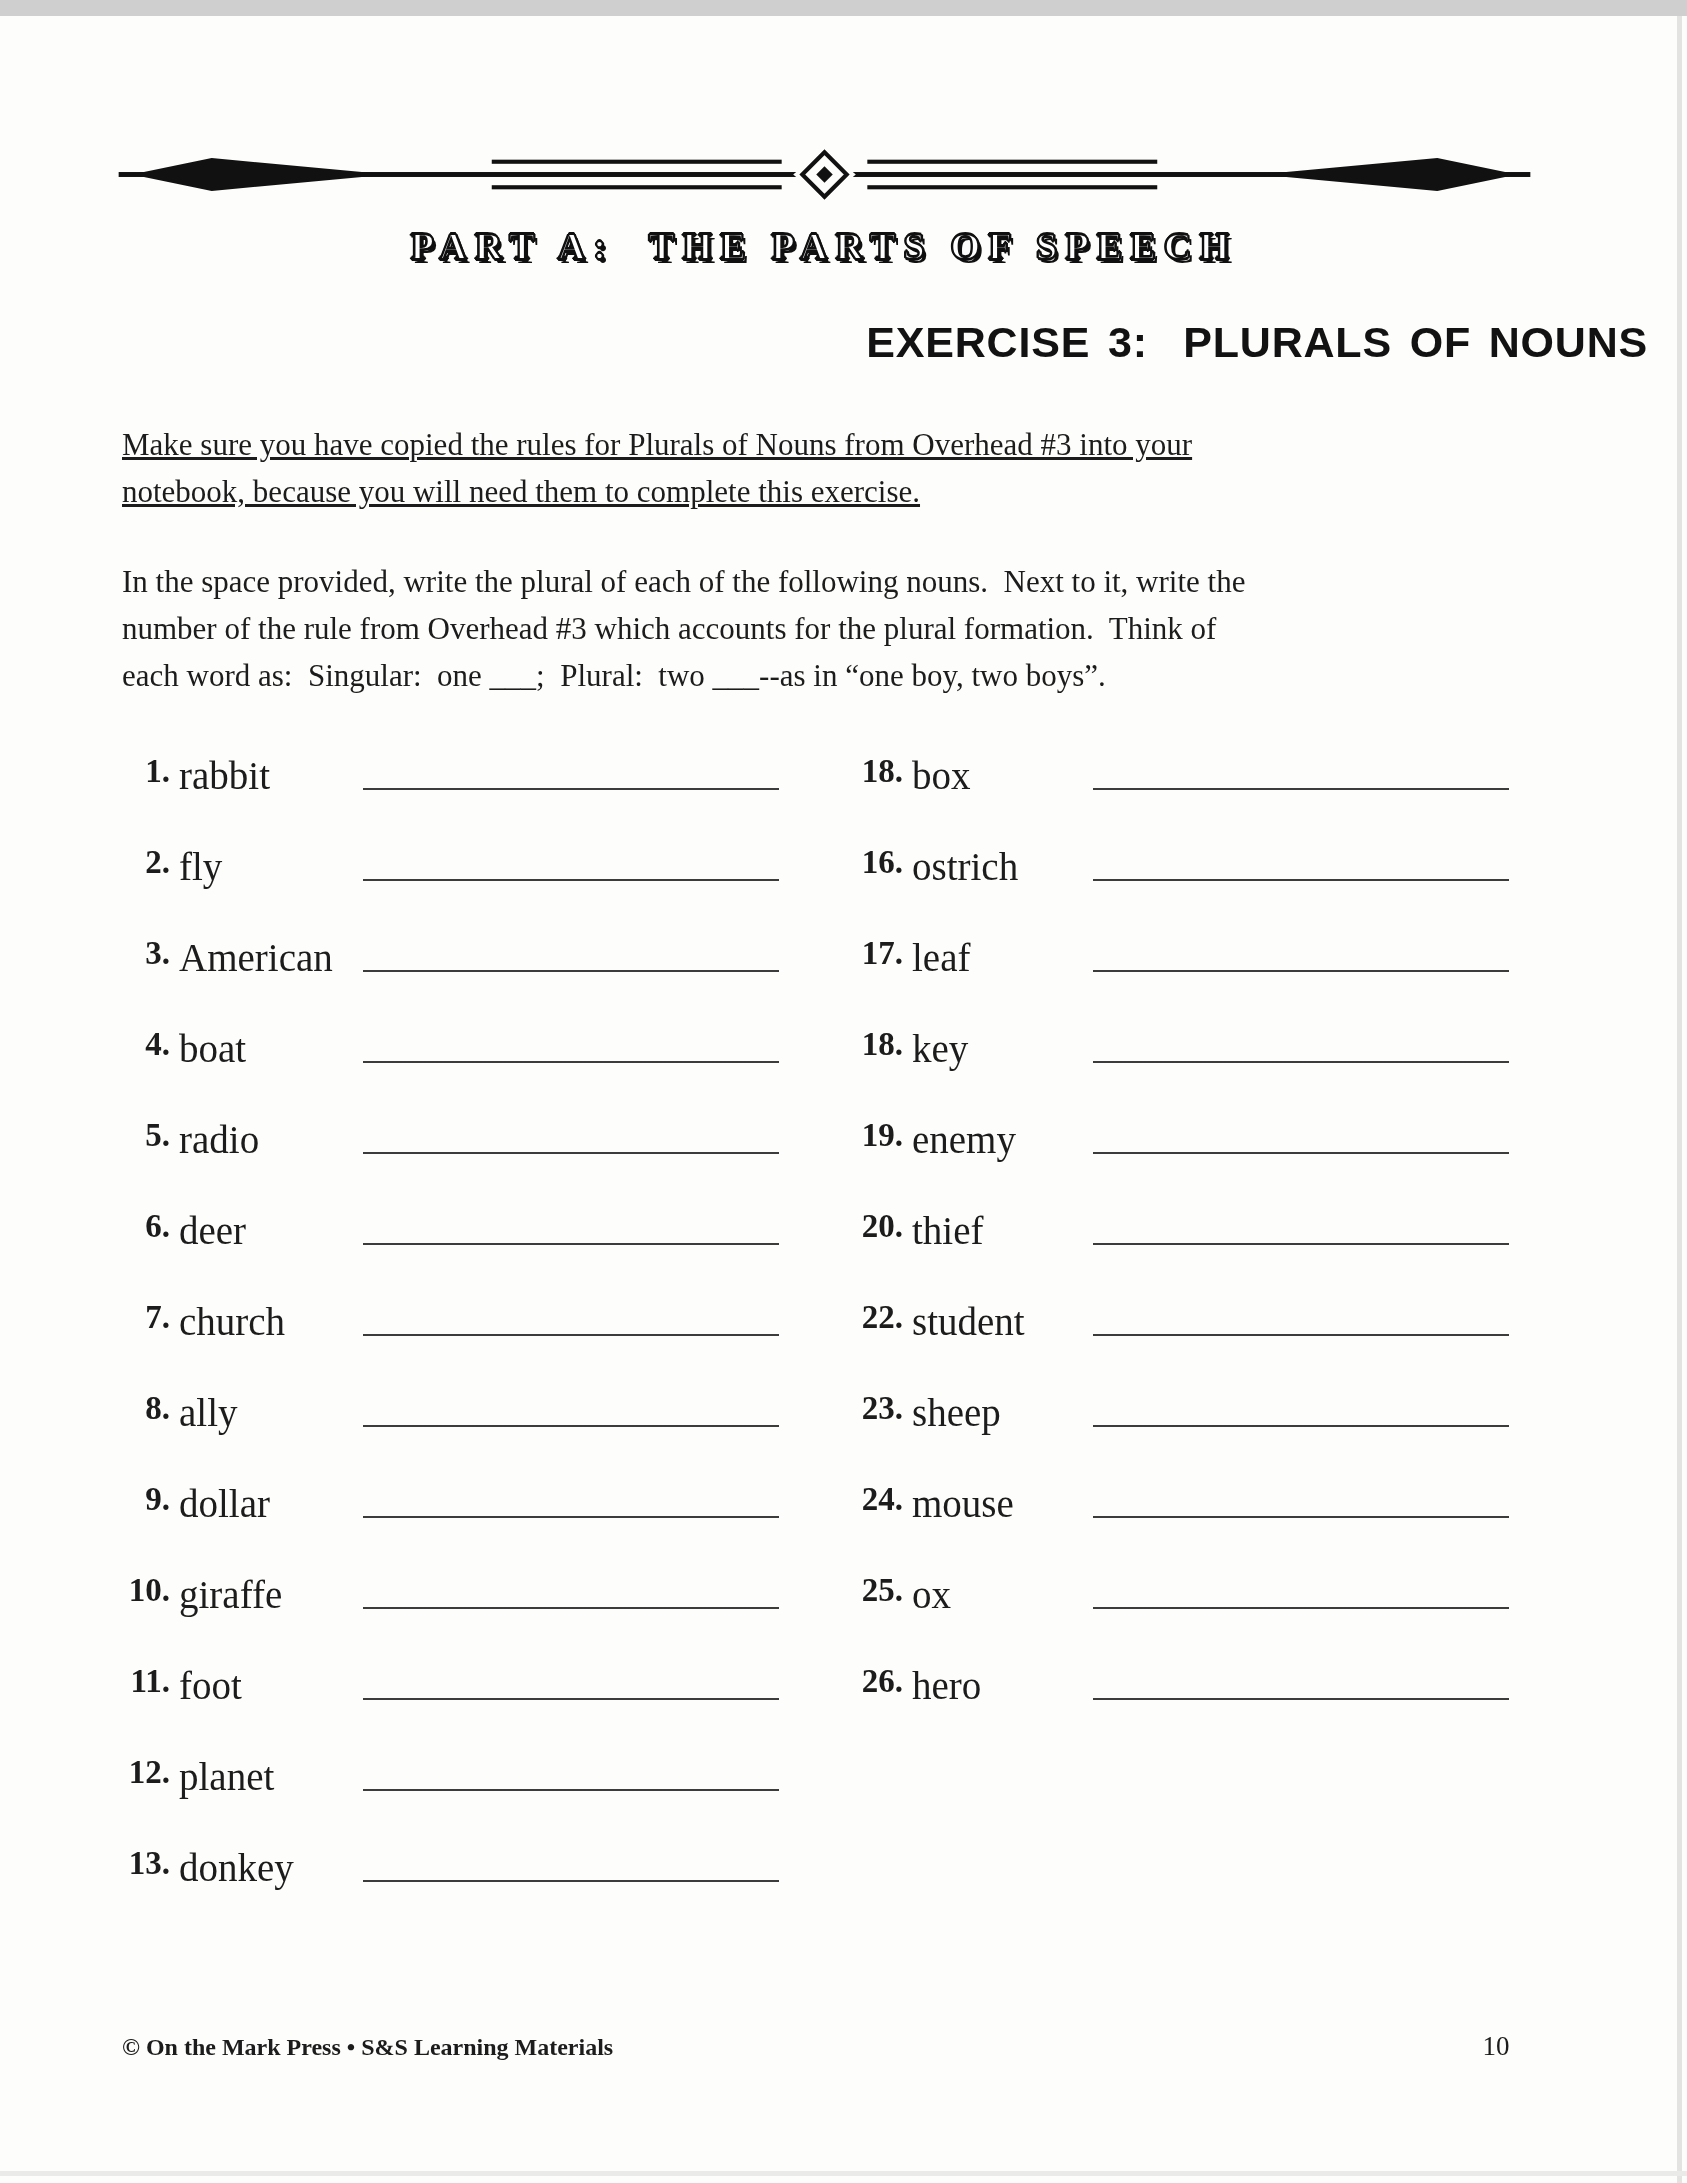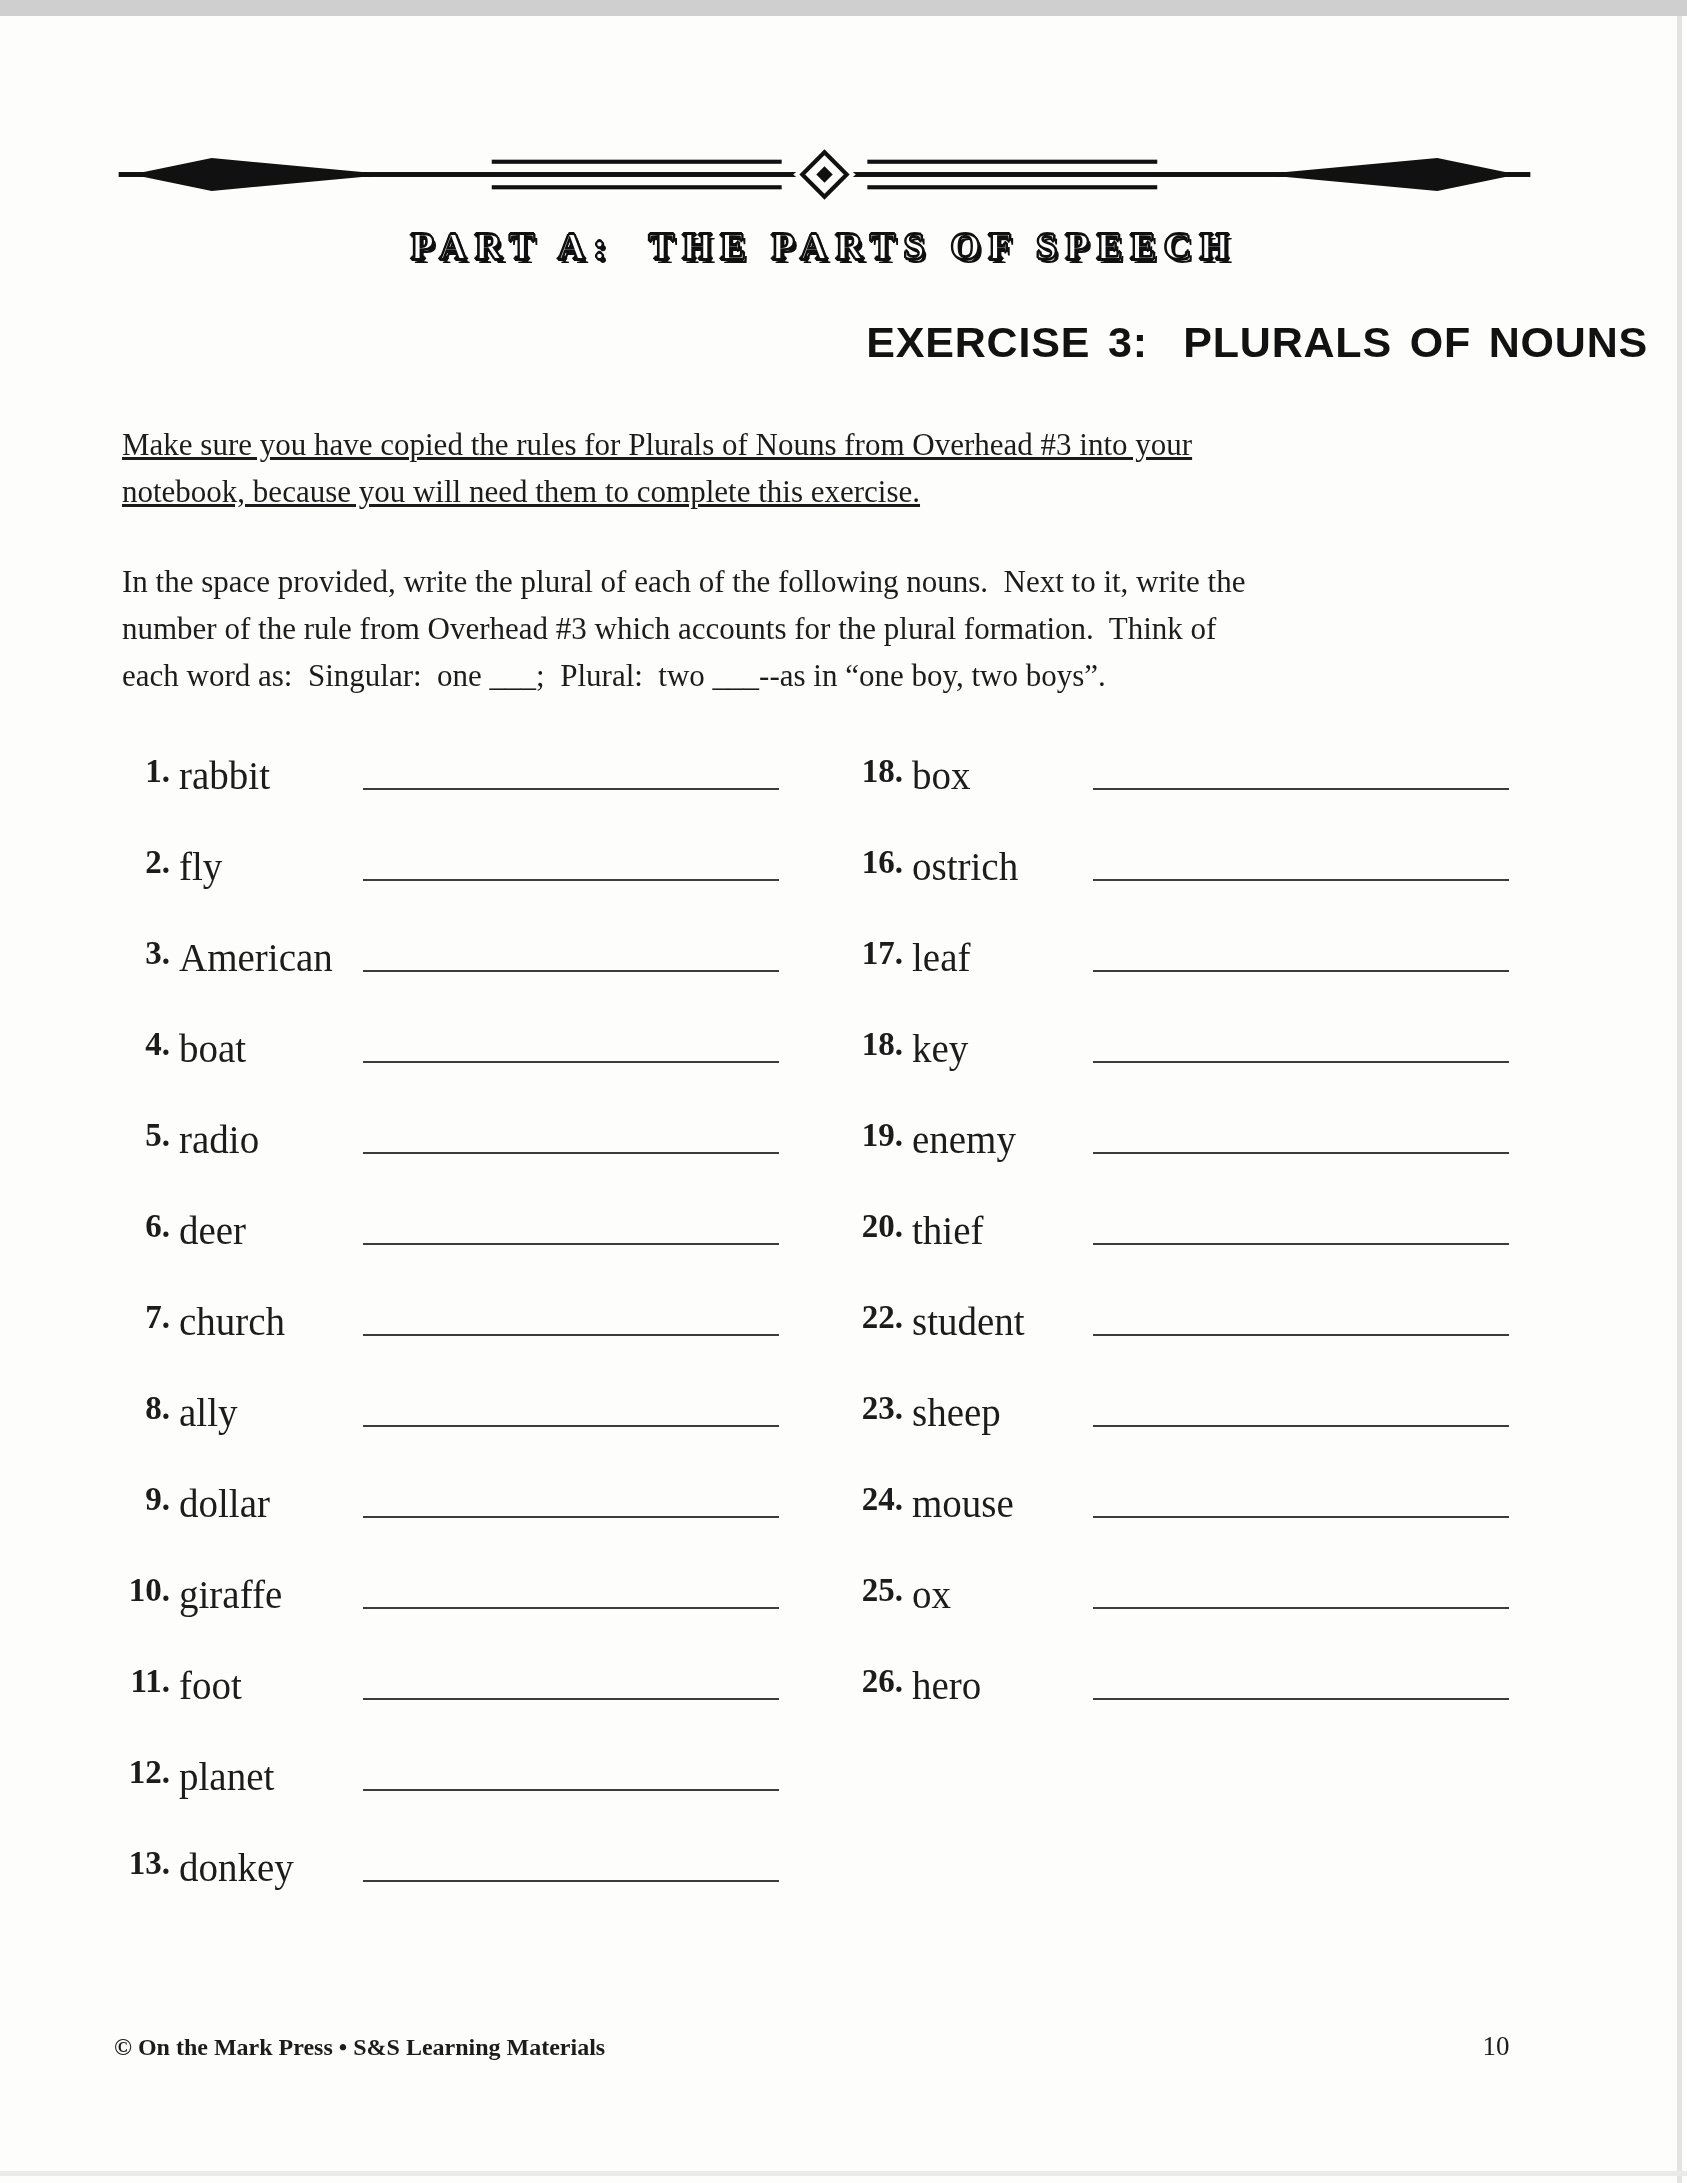--- a/index.html
+++ b/index.html
@@ -68,21 +68,21 @@
   }
   .word { position:absolute; left:58px; top:11.5px; font-size:39px; }
   .blank {
     position:absolute; left:242px; top:47px; width:416px; height:0;
     border-bottom:2.5px solid #3c3c3c;
   }
   .right-col .blank { left:239px; width:416px; }
 
   
   .footer {
-    position:absolute; top:2015px; left:114px; right:158px;
+    position:absolute; top:2015px; left:122px; right:158px;
     display:flex; align-items:baseline;
   }
   .footer-left  { flex:1; text-align:left;  font-weight:bold; font-size:24px; white-space:pre-wrap; }
   .footer-right { flex:1; text-align:right; font-weight:bold; font-size:24px; white-space:pre-wrap; }
   .footer-page  { width:66px; text-align:center; font-size:27px; }
 </style>
 </head>
 <body>
 
 <div class="page">

